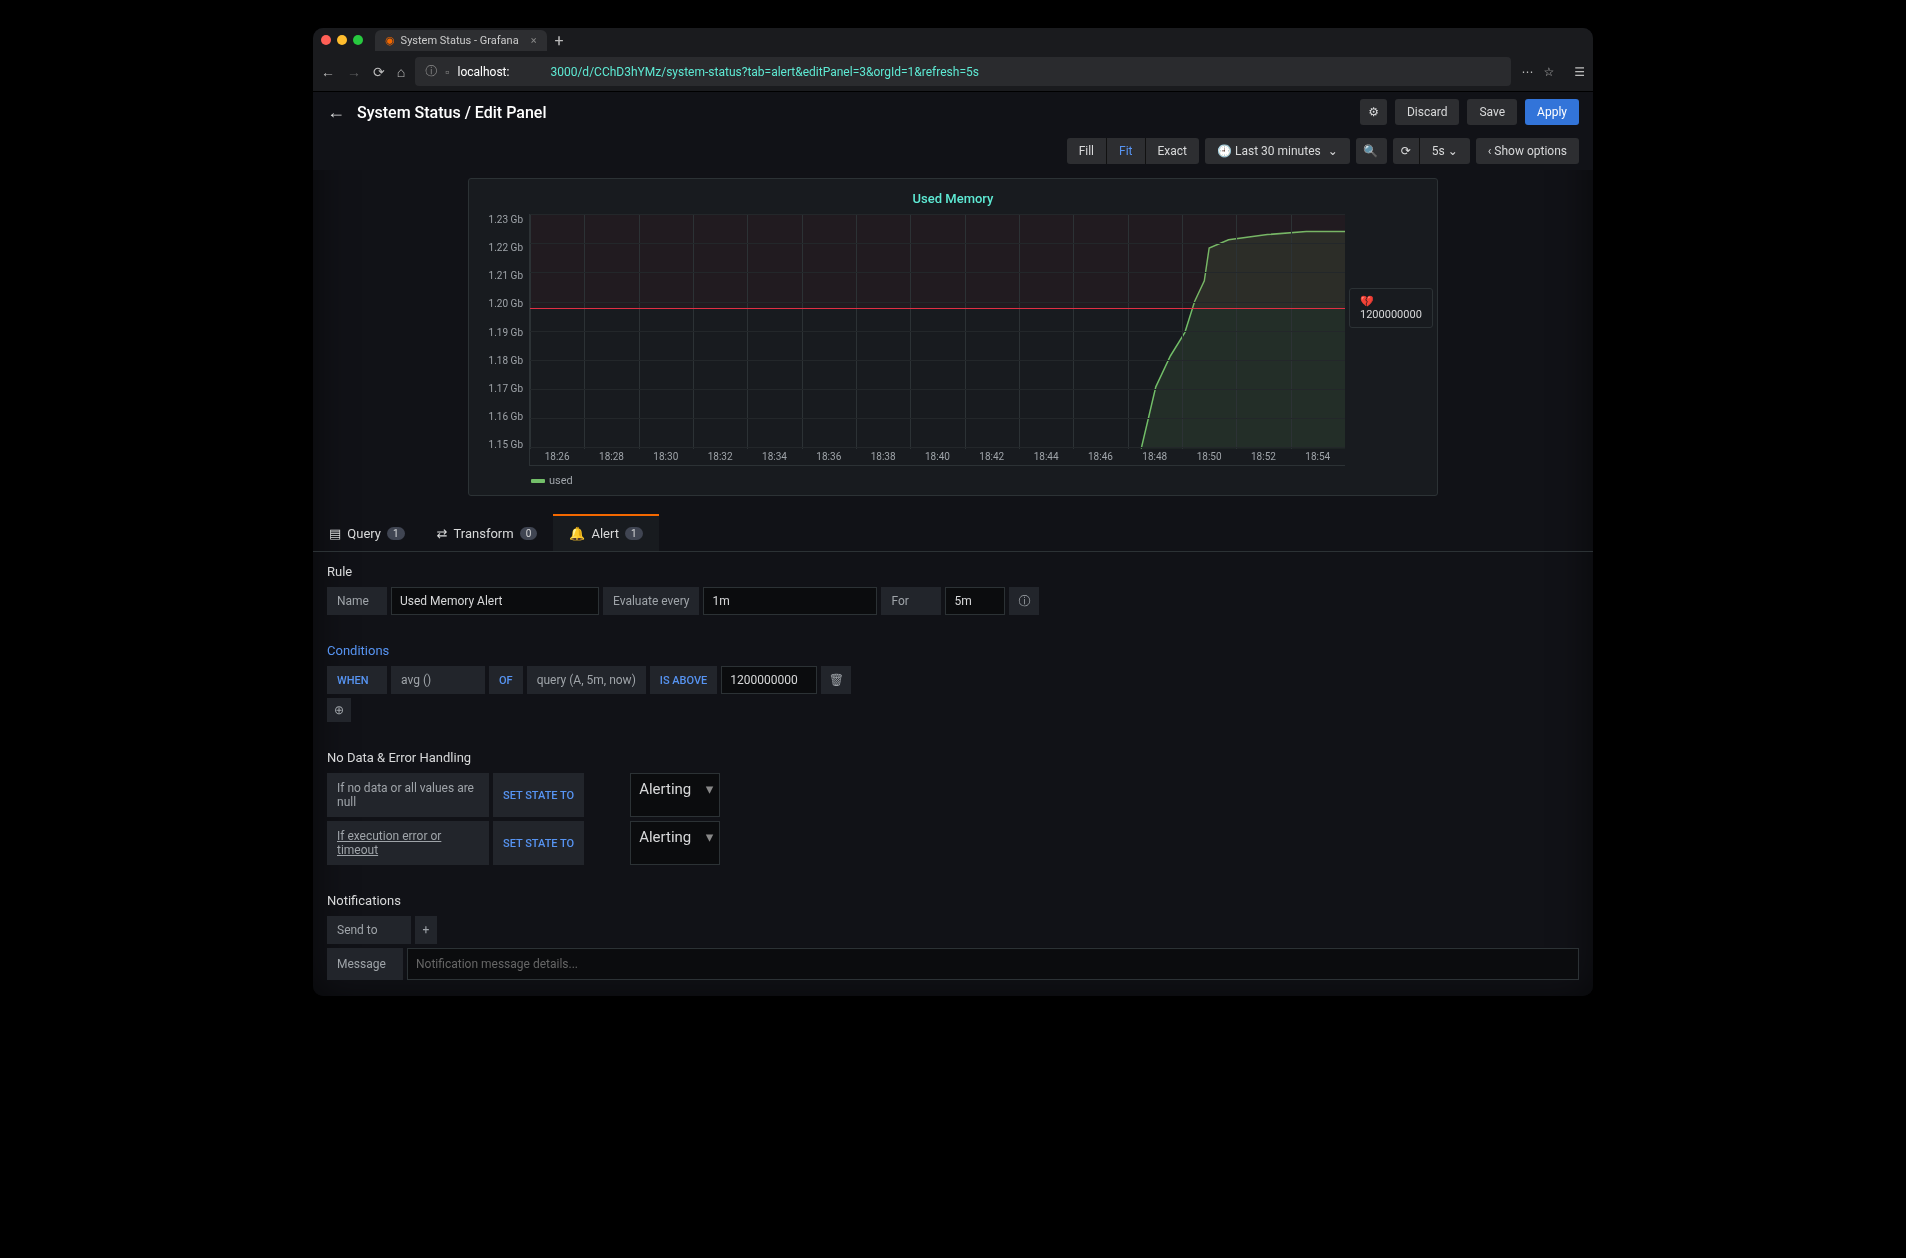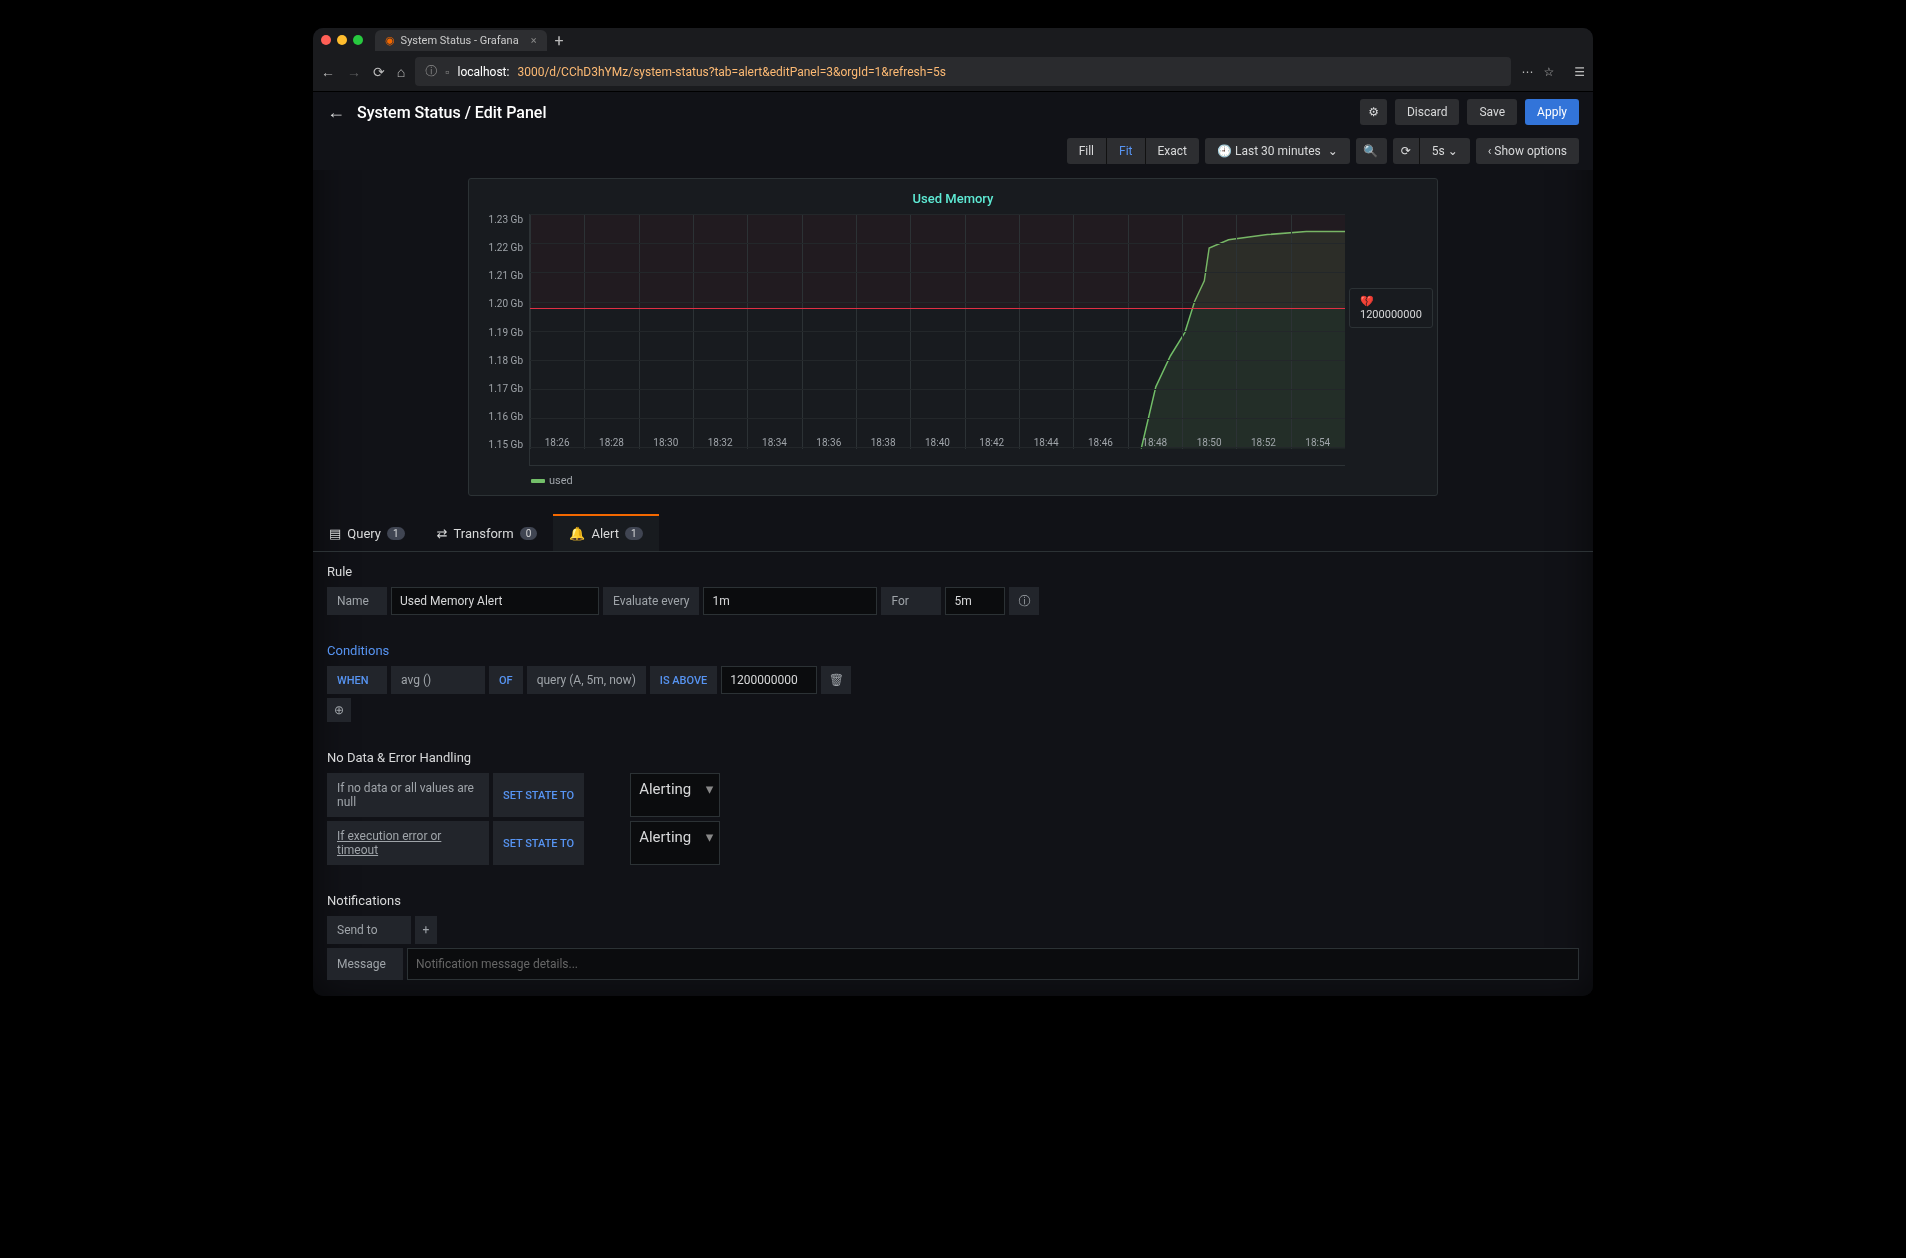--- a/index.html
+++ b/index.html
@@ -35,21 +35,21 @@
 .panel-area { padding: 8px 14px; }
 .panel { background: #181b1f; border: 1px solid #2c3235; border-radius: 3px; padding: 8px; }
 .panel-title { text-align: center; font-size: 13px; color: #5eead4; padding: 4px; font-weight: 500; }
 .chart-wrap { display: flex; height: 260px; padding: 4px; justify-content: center; }
 .yaxis { width: 48px; display: flex; flex-direction: column; justify-content: space-between; text-align: right; font-size: 10px; color: #9fa4a9; padding-right: 6px; padding-bottom: 16px; }
 .plot { flex: 1; position: relative; border-left: 1px solid #2c3235; border-bottom: 1px solid #2c3235; }
 .grid-v { position: absolute; top: 0; bottom: 16px; width: 1px; background: #2c3235; }
 .grid-h { position: absolute; left: 0; right: 0; height: 1px; background: #23272a; }
 .threshold-line { position: absolute; left: 0; right: 0; height: 1px; background: #e02f44; z-index: 2; }
 .threshold-zone { position: absolute; left: 0; right: 0; top: 0; height: 37.5%; background: rgba(224,47,68,0.05); }
-.xaxis-row { position: absolute; bottom: 14px; left: 0; right: 0; height: 14px; display: flex; font-size: 10px; color: #9fa4a9; }
+.xaxis-row { position: absolute; bottom: 0; left: 0; right: 0; height: 14px; display: flex; font-size: 10px; color: #9fa4a9; }
 .xaxis-row span { flex: 1; text-align: center; }
 .tooltip-box { position: absolute; background: #181b1f; border: 1px solid #2c3235; padding: 6px 10px; border-radius: 3px; font-size: 11px; color: #d8d9da; }
 .legend-row { padding: 4px 0 0 54px; font-size: 11px; color: #9fa4a9; }
 .legend-swatch { display: inline-block; width: 14px; height: 4px; background: #73bf69; vertical-align: middle; margin-right: 4px; border-radius: 1px; }
 .tabs { display: flex; border-bottom: 1px solid #2c3235; margin-top: 10px; }
 .tab-item { padding: 10px 16px; display: flex; align-items: center; gap: 6px; cursor: pointer; font-size: 13px; color: #d8d9da; border-top: 2px solid transparent; }
 .tab-item.active { background: #181b1f; border-top: 2px solid #f46800; }
 .tab-badge { background: #404552; padding: 1px 6px; border-radius: 8px; font-size: 10px; }
 .section { padding: 12px 14px; }
 .section-title { font-size: 13px; color: #d8d9da; margin-bottom: 8px; }
@@ -88,21 +88,21 @@
     <div class="nav-icons">
       <span>←</span>
       <span style="opacity:.4;">→</span>
       <span>⟳</span>
       <span>⌂</span>
     </div>
     <div class="url-field">
       <span style="color:#888;">ⓘ</span>
       <span style="color:#888;">▫</span>
       <span style="color:#fff;">localhost:</span>
-        <span style="color:#fdba74;">3000/d/CChD3hYMz/system-status?tab=alert&amp;editPanel=3&amp;orgId=1&amp;refresh=5s</span>
+        <span style="color:#5eead4;margin-left:33px;">3000/d/CChD3hYMz/system-status?tab=alert&amp;editPanel=3&amp;orgId=1&amp;refresh=5s</span>
     </div>
     <div class="url-icons-right">
       <span>⋯</span>
       <span>☆</span>
     </div>
     <span style="color:#bbb;margin-left:10px;">☰</span>
   </div>
 
   <div class="grafana-header">
     <div class="header-left">

